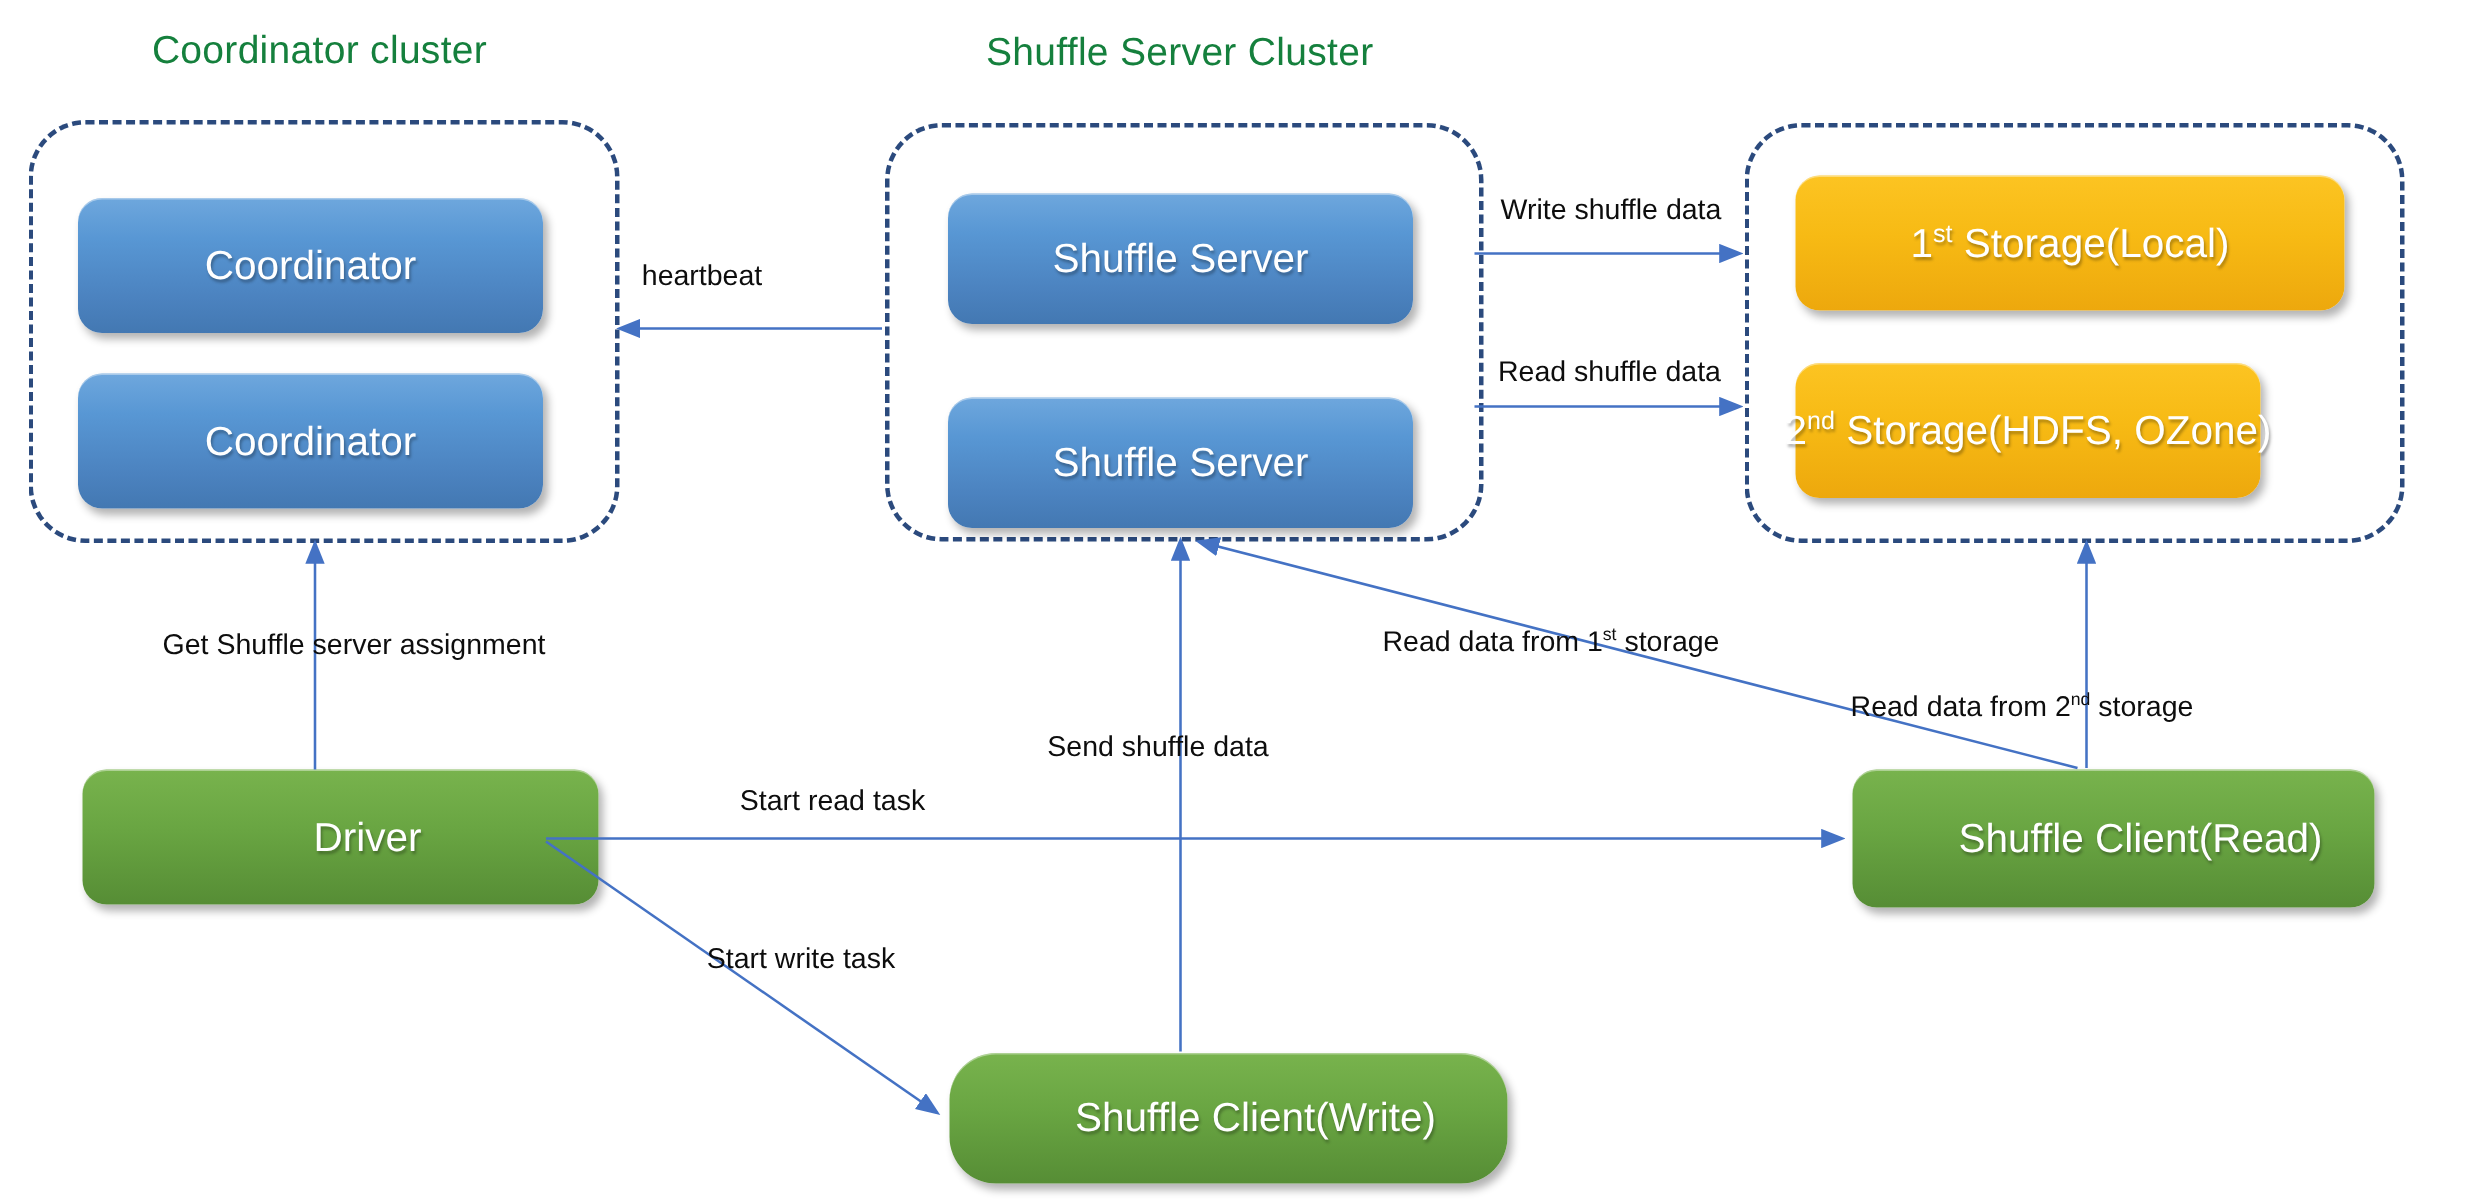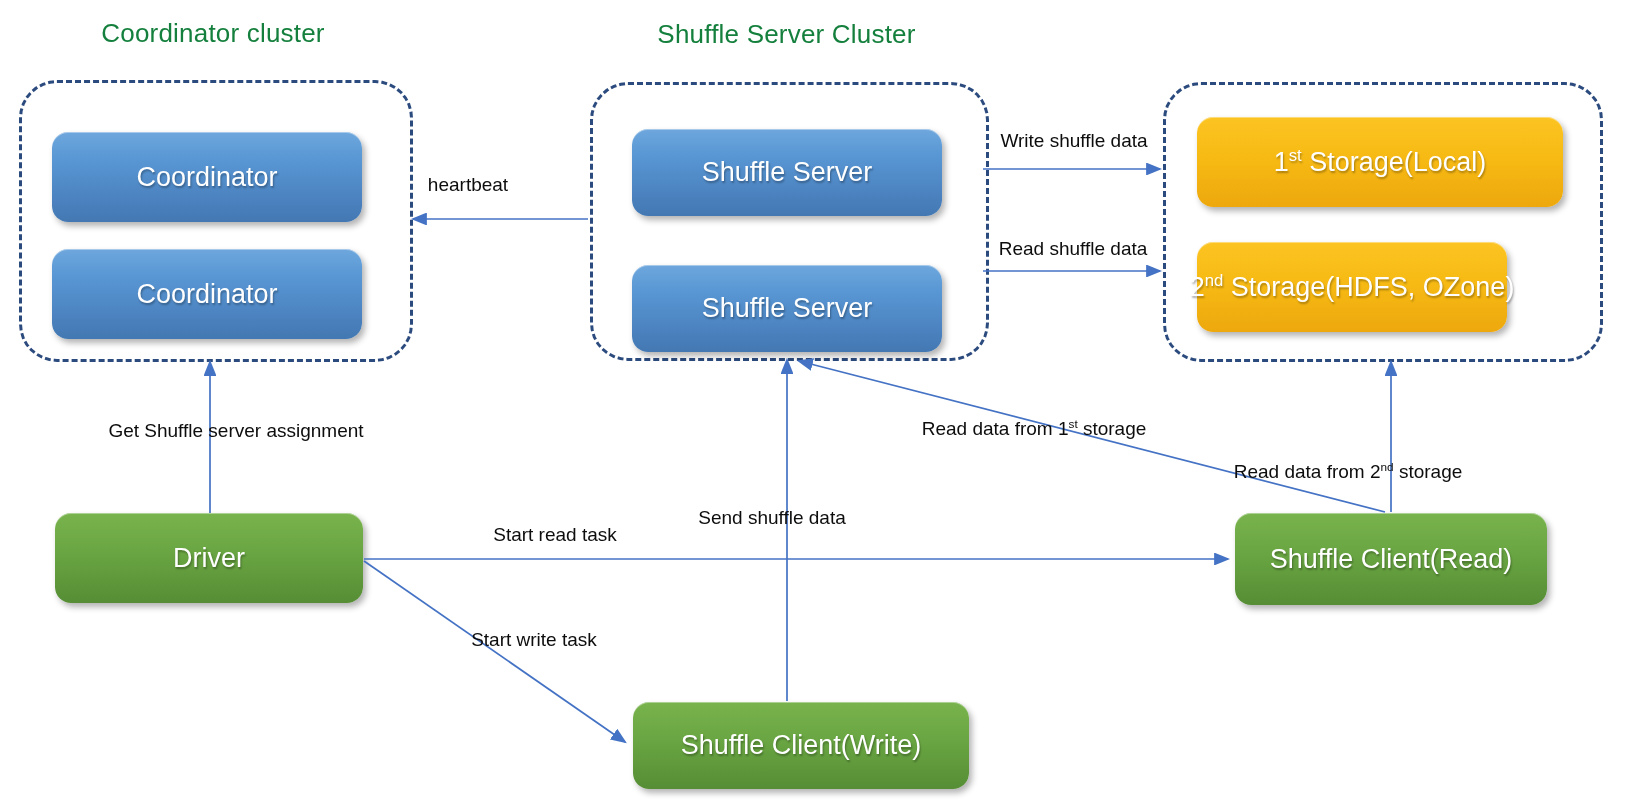--- a/index.html
+++ b/index.html
@@ -36,20 +36,21 @@
   }
   .node-blue{
     background:linear-gradient(180deg,#6ea7dd 0%,#5897d4 30%,#4b82bf 75%,#4378b2 100%);
     margin-top:22px;
   }
   .node-yellow{
     background:linear-gradient(180deg,#fcc422 0%,#f7ba14 45%,#eda80d 100%);
   }
   .node-green{
     background:linear-gradient(180deg,#78b34d 0%,#69a542 45%,#568d35 100%);
+    padding-left:36px;
   }
   .edge-label{
     position:absolute;
     transform:translate(-50%,-50%);
     font-size:19px;
     color:#0d0d0d;
     white-space:nowrap;
   }
   .sup{
     font-size:0.62em;
@@ -97,21 +98,21 @@
   <div class="node node-yellow" style="left:1197px;top:242px;width:310px;height:90px;">
     <span><span>2</span><span class="sup">nd</span><span> Storage(HDFS, OZone)</span></span>
   </div>
 
   <div class="node node-green" style="left:55px;top:513px;width:308px;height:90px;">
     <span>Driver</span>
   </div>
   <div class="node node-green" style="left:1235px;top:513px;width:312px;height:92px;">
     <span>Shuffle Client(Read)</span>
   </div>
-  <div class="node node-green" style="left:633px;top:702px;width:336px;height:87px;">
+  <div class="node node-green" style="left:633px;top:702px;width:336px;height:87px;border-radius:31px;">
     <span>Shuffle Client(Write)</span>
   </div>
 
   <svg id="edges" width="1645" height="802" viewBox="0 0 1645 802">
     <defs>
       <marker id="arrow" viewBox="0 0 10 8" refX="8.6" refY="4" markerWidth="9.5" markerHeight="7.6" orient="auto-start-reverse">
         <path d="M0,0 L10,4 L0,8 z" fill="#4472c4"></path>
       </marker>
     </defs>
     <line x1="588" y1="219" x2="413" y2="219" marker-end="url(#arrow)"></line>
@@ -122,19 +123,19 @@
     <line x1="1385" y1="512" x2="799" y2="361" marker-end="url(#arrow)"></line>
     <line x1="1391" y1="512" x2="1391" y2="362" marker-end="url(#arrow)"></line>
     <line x1="364" y1="559" x2="1228" y2="559" marker-end="url(#arrow)"></line>
     <line x1="364" y1="561" x2="625" y2="742" marker-end="url(#arrow)"></line>
   </svg>
 
   <div class="edge-label" style="left:468px;top:185px;">heartbeat</div>
   <div class="edge-label" style="left:1074px;top:141px;">Write shuffle data</div>
   <div class="edge-label" style="left:1073px;top:249px;">Read shuffle data</div>
   <div class="edge-label" style="left:202px;top:431px;margin-left:34px;">Get Shuffle server assignment</div>
-  <div class="edge-label" style="left:772px;top:499px;margin-top:19px;">Send shuffle data</div>
+  <div class="edge-label" style="left:772px;top:499px;">Send shuffle data</div>
   <div class="edge-label" style="left:1034px;top:429px;"><span>Read data from 1</span><span class="sup">st</span><span> storage</span></div>
   <div class="edge-label" style="left:1348px;top:431px;margin-top:41px;"><span>Read data from 2</span><span class="sup">nd</span><span> storage</span></div>
   <div class="edge-label" style="left:555px;top:535px;">Start read task</div>
   <div class="edge-label" style="left:534px;top:640px;">Start write task</div>
 
 </div>
 
 </body></html>

